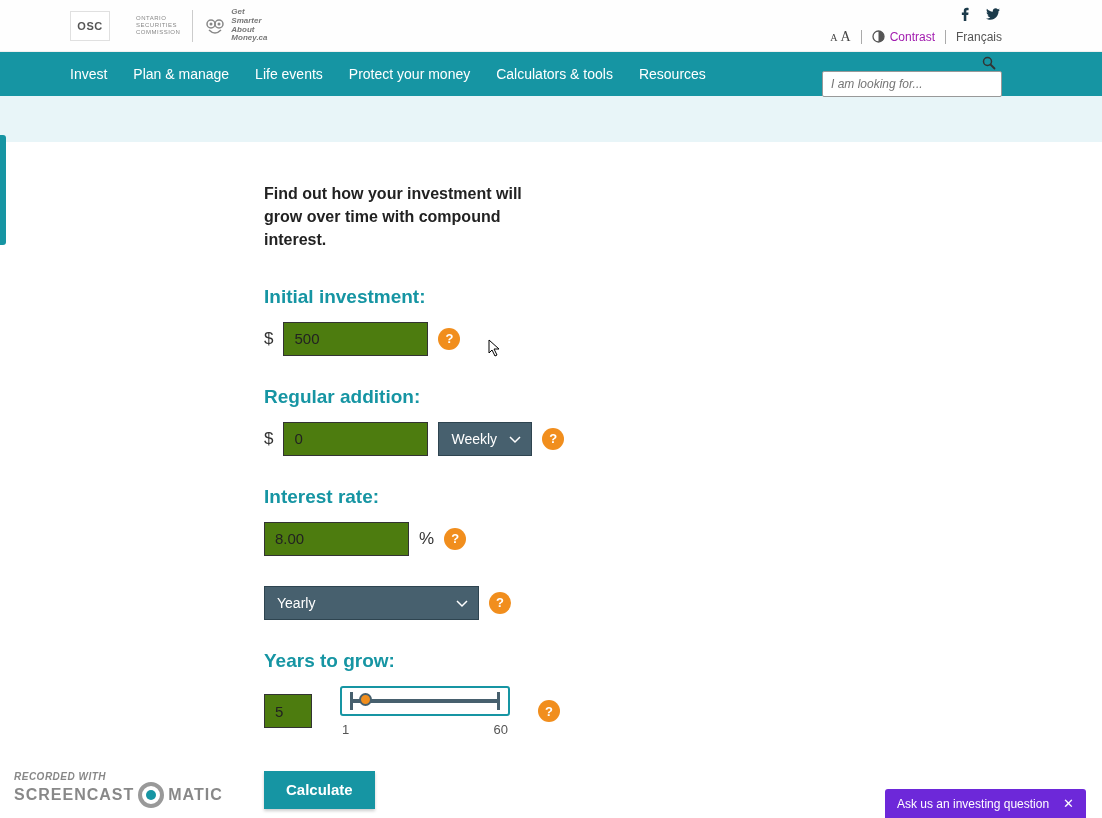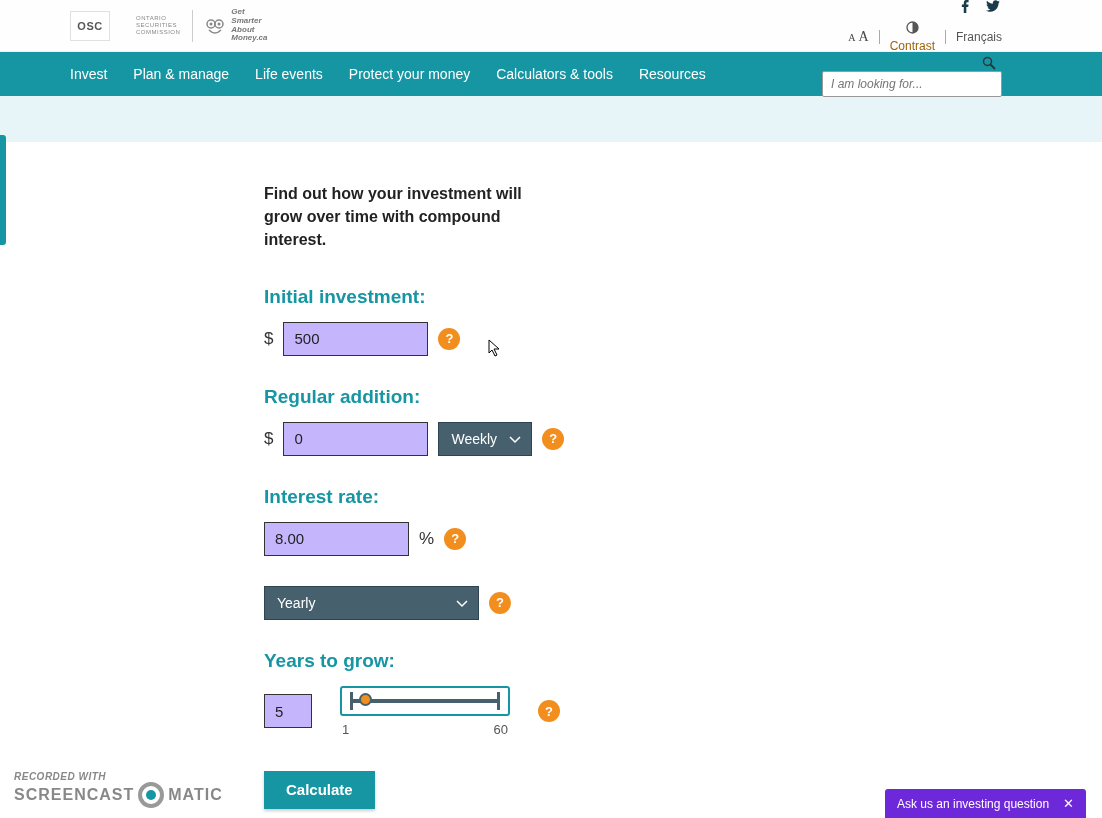--- a/index.html
+++ b/index.html
@@ -95,21 +95,21 @@
     color: #555;
   }
   .util-divider {
     width: 1px;
     height: 14px;
     background: #aaa;
   }
   .font-size-btns { display: flex; align-items: baseline; gap: 3px; cursor: pointer; color:#444;}
   .font-small { font-size: 10px; font-family: Georgia, serif; }
   .font-large { font-size: 14px; font-family: Georgia, serif; }
-  .contrast-btn { display: flex; align-items: center; gap: 5px; cursor: pointer; color:#a16207;flex-direction:column;}
+  .contrast-btn { display: flex; align-items: center; gap: 5px; cursor: pointer; color:#a21caf;}
   .lang-btn { cursor: pointer; color:#555;}
 
   
   .navbar {
     background: #1695A3;
     height: 44px;
     display: flex;
     align-items: center;
     padding: 0 100px 0 70px;
     justify-content: space-between;
@@ -194,21 +194,21 @@
   .currency-sym, .pct-sym {
     font-size: 17px;
     color: #333;
   }
   .text-input {
     height: 34px;
     border: 1px solid #333;
     padding: 0 10px;
     font-size: 15px;
     color: #222;
-    background: #c4b5fd;
+    background: #4d7c0f;
   }
   .w-145 { width: 145px; }
   .w-48 { width: 48px; }
   .select-wrap {
     position: relative;
     height: 34px;
     background: #47606E;
     color: #fff;
     display: flex;
     align-items: center;

